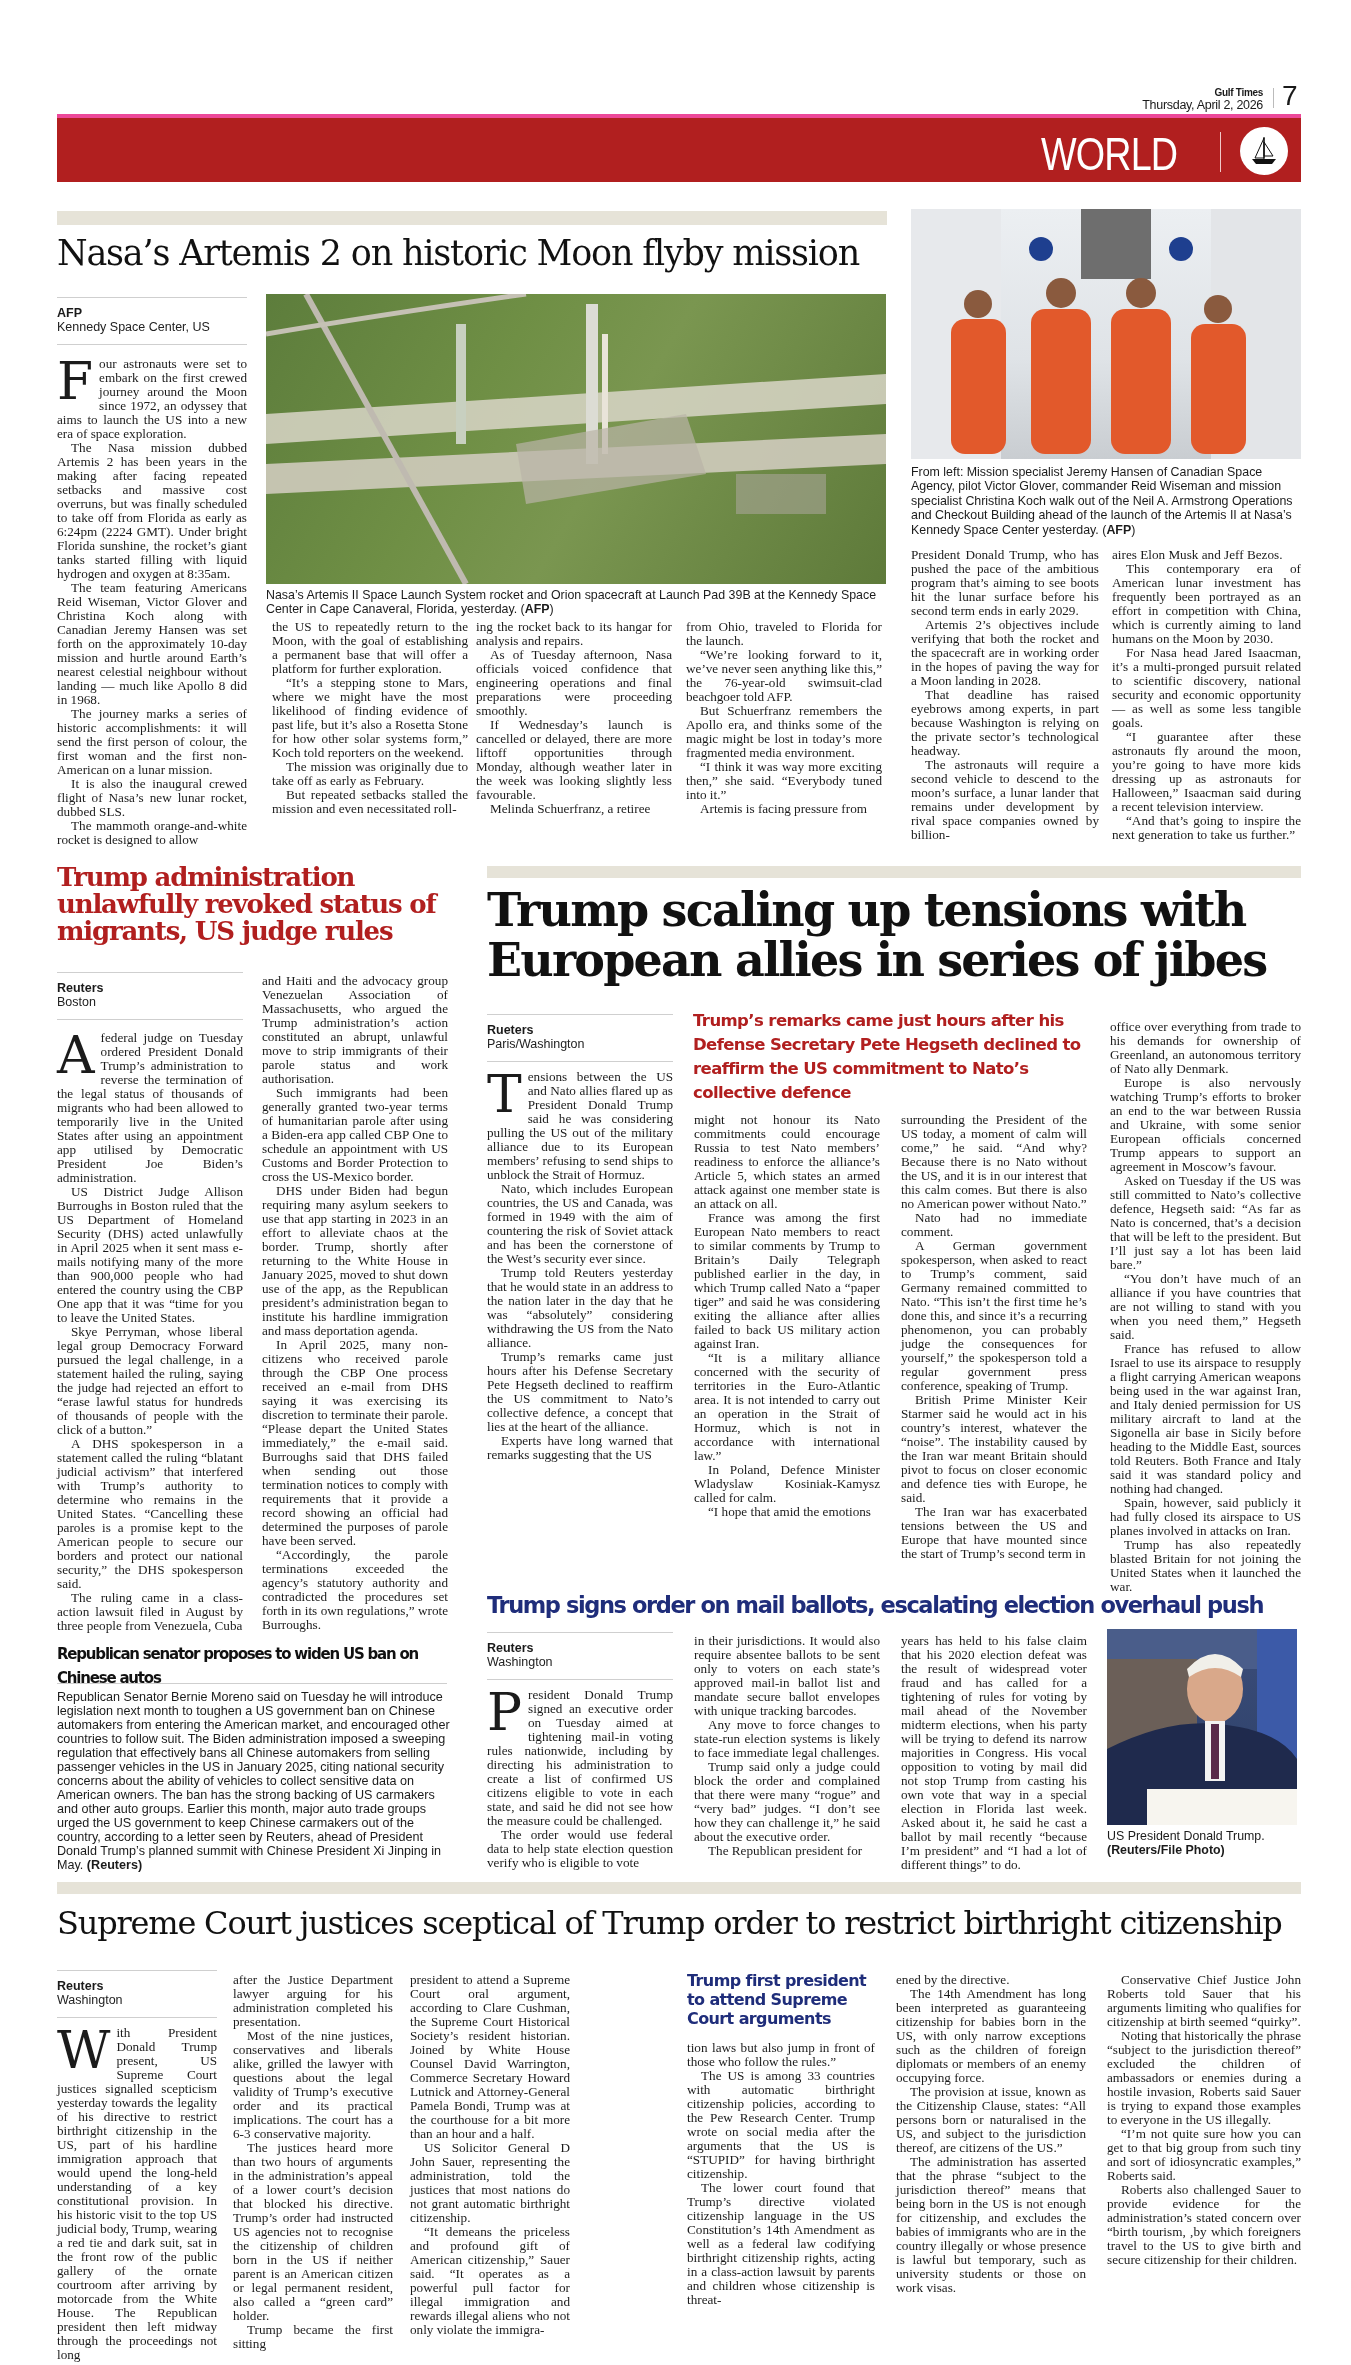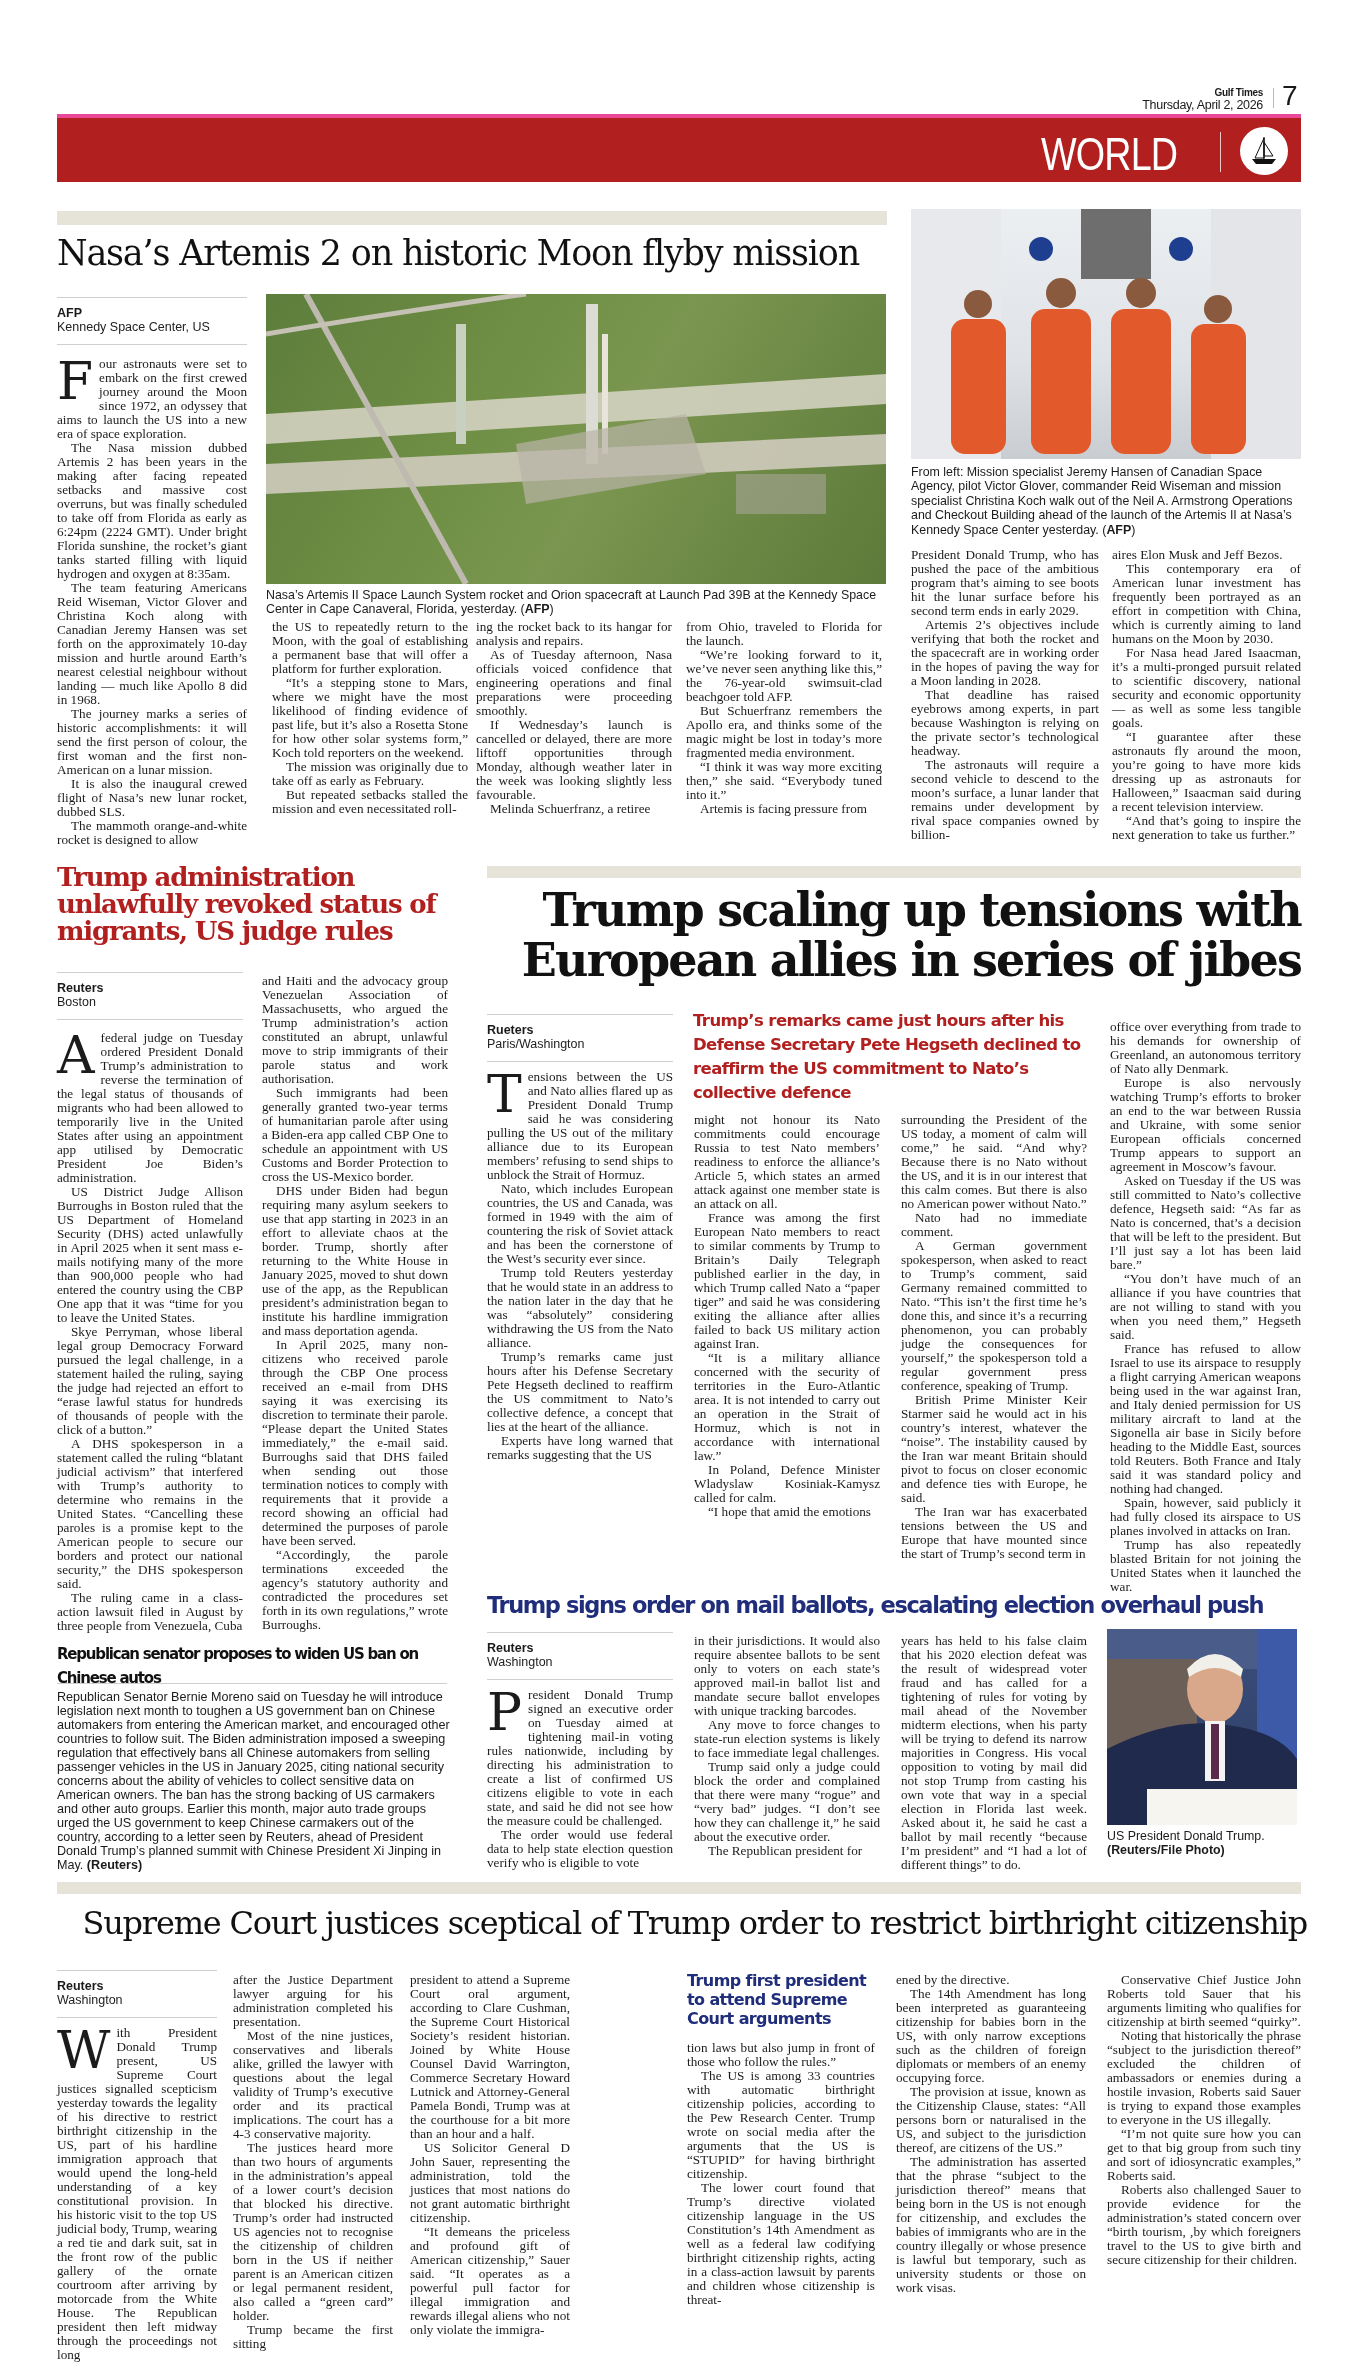--- a/index.html
+++ b/index.html
@@ -15,21 +15,21 @@
   .mast-page { position: absolute; left: 1282px; top: 80px; font-family: "Liberation Sans", sans-serif; font-size: 28px; }
   .world-band { position: absolute; left: 57px; top: 114px; width: 1244px; height: 68px; background: #b11f1f; border-top: 4px solid #ec4899; }
   .world-label { position: absolute; right: 124px; top: 9px; color: #fff; font-family: "Liberation Sans", sans-serif; font-weight: 300; font-size: 46px; letter-spacing: -1px; transform: scaleX(0.82); transform-origin: right center; }
   .world-divider { position: absolute; right: 80px; top: 14px; width: 1px; height: 40px; background: #f0c8c8; }
   .world-logo { position: absolute; right: 13px; top: 9px; width: 48px; height: 48px; border-radius: 50%; background: #fff; display: flex; align-items: center; justify-content: center; }
 
   
   .shade { position: absolute; background: #e6e3d8; }
 
   
-  .h-serif { font-family: "DejaVu Serif", serif; font-weight: normal; color: #111; letter-spacing: -1.2px; text-align: right; }
+  .h-serif { font-family: "DejaVu Serif", serif; font-weight: normal; color: #111; letter-spacing: -1.2px; }
   .h-red { font-family: "DejaVu Serif", serif; font-weight: bold; color: #b11f1f; letter-spacing: -1.2px; }
   .h-sans { font-family: "DejaVu Sans", sans-serif; font-weight: bold; color: #111; letter-spacing: -1.2px; }
   .h-blue { font-family: "DejaVu Sans", sans-serif; font-weight: bold; color: #1f2d7a; letter-spacing: -1.4px; }
 
   
   .byline { position: absolute; border-top: 1px solid #cfcfcf; border-bottom: 1px solid #cfcfcf; padding: 8px 0 10px 0; font-family: "Liberation Sans", sans-serif; }
   .byline .agency { font-weight: bold; font-size: 12.5px; display: block; }
   .byline .place { font-size: 12.5px; display: block; color: #222; }
 
   
@@ -278,21 +278,21 @@
 <div class="byline" style="left:57px; top:1970px; width:160px;">
   <span class="agency">Reuters</span>
   <span class="place">Washington</span>
 </div>
 
 <div class="col" style="left:57px; top:2026px; width:160px;">
   <p class="first"><span class="dropcap">W</span><span>ith President Donald Trump present, US Supreme Court justices signalled scepticism yesterday towards the legality of his directive to restrict birthright citizenship in the US, part of his hardline immigration approach that would upend the long-held understanding of a key constitutional provision. In his historic visit to the top US judicial body, Trump, wearing a red tie and dark suit, sat in the front row of the public gallery of the ornate courtroom after arriving by motorcade from the White House. The Republican president then left midway through the proceedings not long</span></p>
 </div>
 <div class="col" style="left:233px; top:1973px; width:160px;">
   <p class="first">after the Justice Department lawyer arguing for his administration completed his presentation.</p>
-  <p>Most of the nine justices, conservatives and liberals alike, grilled the lawyer with questions about the legal validity of Trump’s executive order and its practical implications. The court has a 4-3 conservative majority.</p>
+  <p>Most of the nine justices, conservatives and liberals alike, grilled the lawyer with questions about the legal validity of Trump’s executive order and its practical implications. The court has a 6-3 conservative majority.</p>
   <p>The justices heard more than two hours of arguments in the administration’s appeal of a lower court’s decision that blocked his directive. Trump’s order had instructed US agencies not to recognise the citizenship of children born in the US if neither parent is an American citizen or legal permanent resident, also called a “green card” holder.</p>
   <p>Trump became the first sitting</p>
 </div>
 <div class="col" style="left:410px; top:1973px; width:160px;">
   <p class="first">president to attend a Supreme Court oral argument, according to Clare Cushman, the Supreme Court Historical Society’s resident historian. Joined by White House Counsel David Warrington, Commerce Secretary Howard Lutnick and Attorney-General Pamela Bondi, Trump was at the courthouse for a bit more than an hour and a half.</p>
   <p>US Solicitor General D John Sauer, representing the administration, told the justices that most nations do not grant automatic birthright citizenship.</p>
   <p>“It demeans the priceless and profound gift of American citizenship,” Sauer said. “It operates as a powerful pull factor for illegal immigration and rewards illegal aliens who not only violate the immigra-</p>
 </div>
 <div class="pull-blue" style="left:687px; top:1971px; width:190px;">Trump first president to attend Supreme Court arguments</div>
 <div class="col" style="left:687px; top:2041px; width:188px;">

